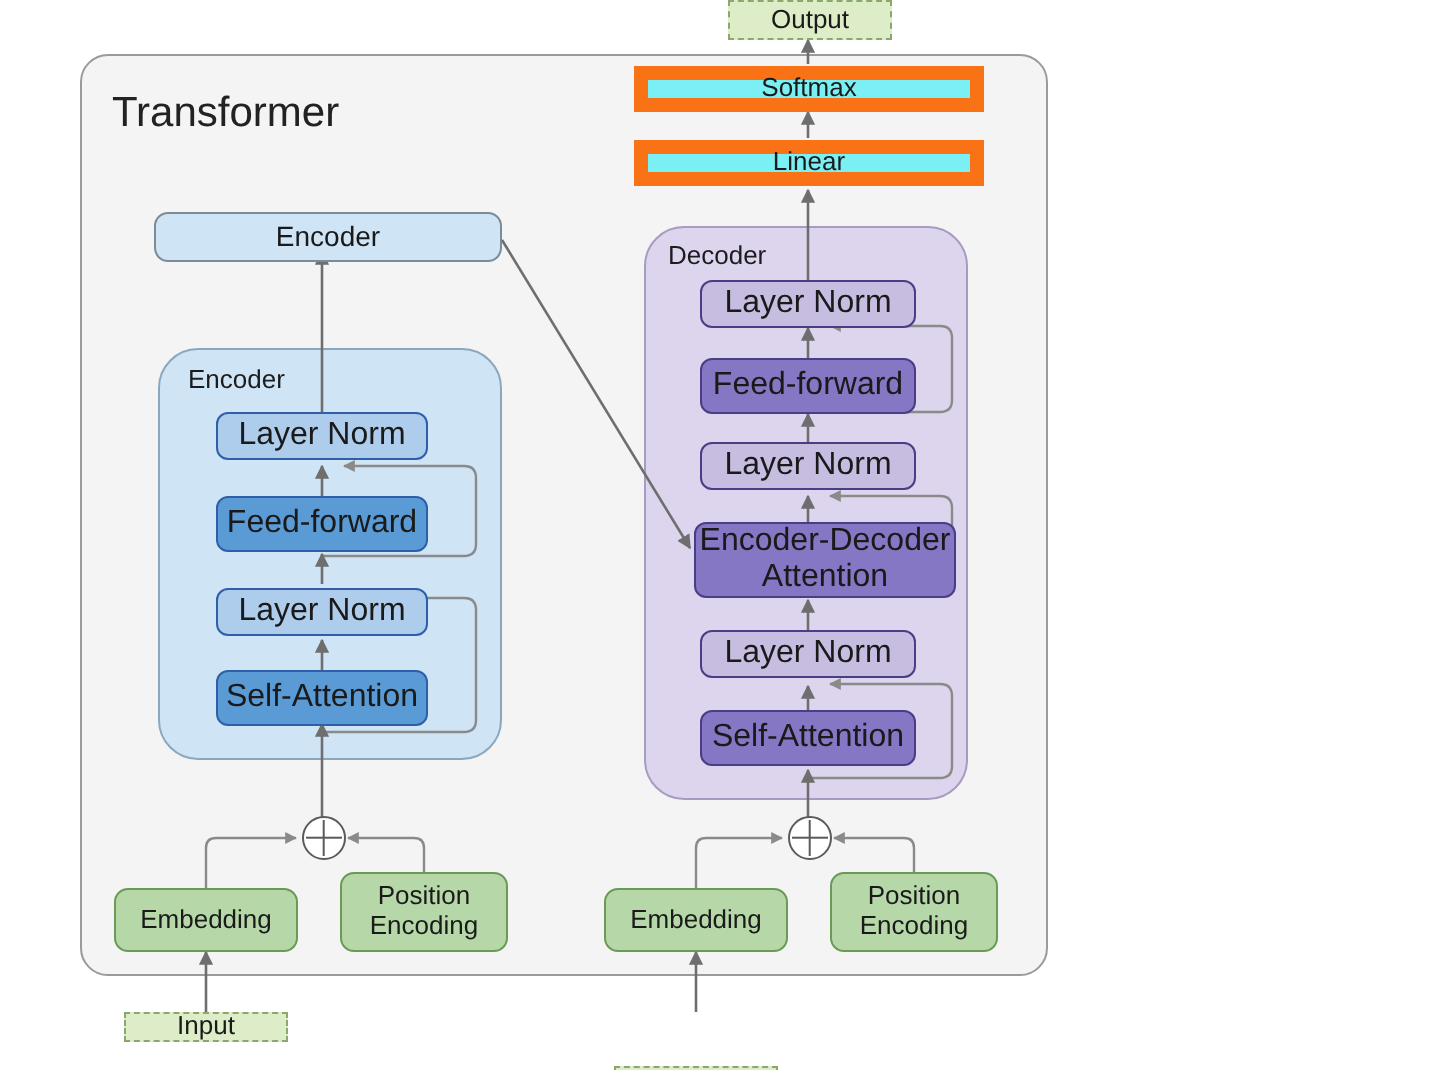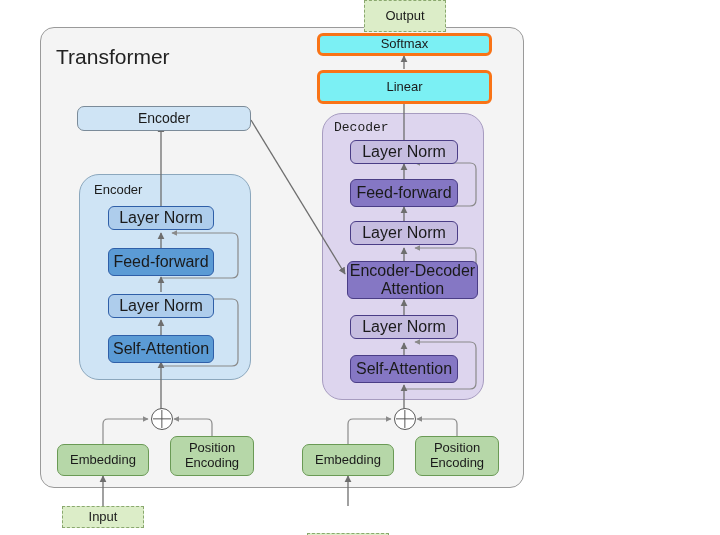--- a/index.html
+++ b/index.html
@@ -81,22 +81,22 @@
     border: 1px solid #4a3d86;
   }
   .blk-summary {          
     background: #cfe4f5;
     border: 1px solid #7b8b99;
     border-radius: 7px;
     font-size: 14px;
   }
   .blk-cyan {             
     background: #7bf0f4;
-    border: 3px solid #f97316;
-    border-radius: 6px;
+    border: 7px solid #f97316;
+    border-radius: 0;
     font-size: 13px;
   }
   .blk-green {            
     background: #b6d7a8;
     border: 1px solid #6a9a55;
     border-radius: 7px;
     font-size: 13px;
   }
   .blk-io {               
     background: #dcedc8;
@@ -143,21 +143,21 @@
 
 <div id="canvas">
 
   <div class="node frame-outer" style="left:40px; top:27px; width:484px; height:461px;"></div>
   <div class="frame-title" style="left:56px; top:45px;">Transformer</div>
 
   <div class="node frame-encoder" style="left:79px; top:174px; width:172px; height:206px;"></div>
   <div class="group-label" style="left:94px; top:182px;">Encoder</div>
 
   <div class="node frame-decoder" style="left:322px; top:113px; width:162px; height:287px;"></div>
-  <div class="group-label" style="left:334px; top:120px;font-family:Liberation Mono, monospace;">Decoder</div>
+  <div class="group-label" style="left:334px; top:120px;">Decoder</div>
 
   <svg class="overlay">
     <defs>
       <marker id="arw" viewBox="0 0 10 10" refX="9" refY="5" markerWidth="5.5" markerHeight="5.5" orient="auto-start-reverse">
         <path d="M 0 0 L 10 5 L 0 10 z" fill="#6e6e6e"></path>
       </marker>
       <marker id="arwS" viewBox="0 0 10 10" refX="9" refY="5" markerWidth="5" markerHeight="5" orient="auto-start-reverse">
         <path d="M 0 0 L 10 5 L 0 10 z" fill="#8a8a8a"></path>
       </marker>
     </defs>
@@ -198,25 +198,25 @@
 
     <path class="resid" d="M 103,444 L 103,424 Q 103,419 108,419 L 148,419" marker-end="url(#arwS)"></path>
 
     <path class="resid" d="M 212,436 L 212,424 Q 212,419 207,419 L 174,419" marker-end="url(#arwS)"></path>
 
     <path class="edge" d="M 348,506 L 348,476" marker-end="url(#arw)"></path>
     <path class="resid" d="M 348,444 L 348,424 Q 348,419 353,419 L 391,419" marker-end="url(#arwS)"></path>
     <path class="resid" d="M 457,436 L 457,424 Q 457,419 452,419 L 417,419" marker-end="url(#arwS)"></path>
   </svg>
 
-  <div class="node blk-io" style="left:364px; top:0px; width:82px; height:32px;">Output</div>
+  <div class="node blk-io" style="left:364px; top:0px; width:82px; height:20px;">Output</div>
 
   <div class="node blk-cyan" style="left:317px; top:33px; width:175px; height:23px;">Softmax</div>
 
-  <div class="node blk-cyan" style="left:317px; top:70px; width:175px; height:34px;">Linear</div>
+  <div class="node blk-cyan" style="left:317px; top:70px; width:175px; height:23px;">Linear</div>
 
   <div class="node blk-summary" style="left:77px; top:106px; width:174px; height:25px;">Encoder</div>
 
   <div class="node blk blk-ln-enc" style="left:108px; top:206px; width:106px; height:24px;">Layer Norm</div>
 
   <div class="node blk blk-op-enc" style="left:108px; top:248px; width:106px; height:28px;">Feed-forward</div>
 
   <div class="node blk blk-ln-enc" style="left:108px; top:294px; width:106px; height:24px;">Layer Norm</div>
 
   <div class="node blk blk-op-enc" style="left:108px; top:335px; width:106px; height:28px;">Self-Attention</div>
@@ -240,17 +240,17 @@
   <div class="node blk-green" style="left:57px; top:444px; width:92px; height:32px;">Embedding</div>
 
   <div class="node blk-green" style="left:170px; top:436px; width:84px; height:40px;">Position
 Encoding</div>
 
   <div class="node blk-green" style="left:302px; top:444px; width:92px; height:32px;">Embedding</div>
 
   <div class="node blk-green" style="left:415px; top:436px; width:84px; height:40px;">Position
 Encoding</div>
 
-  <div class="node blk-io" style="left:62px; top:506px; width:82px; height:22px;">Input</div>
+  <div class="node blk-io" style="left:62px; top:506px; width:82px; height:15px;">Input</div>
 
   <div class="node blk-io" style="left:307px; top:533px; width:82px; height:14px;">Target</div>
 
 </div>
 
 </body></html>

